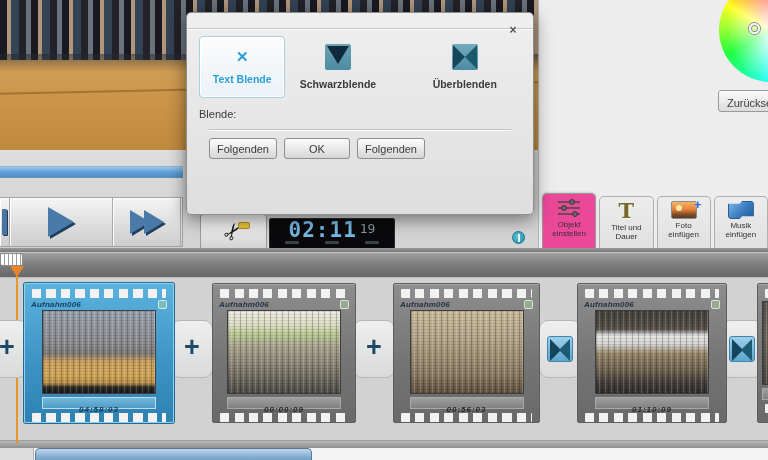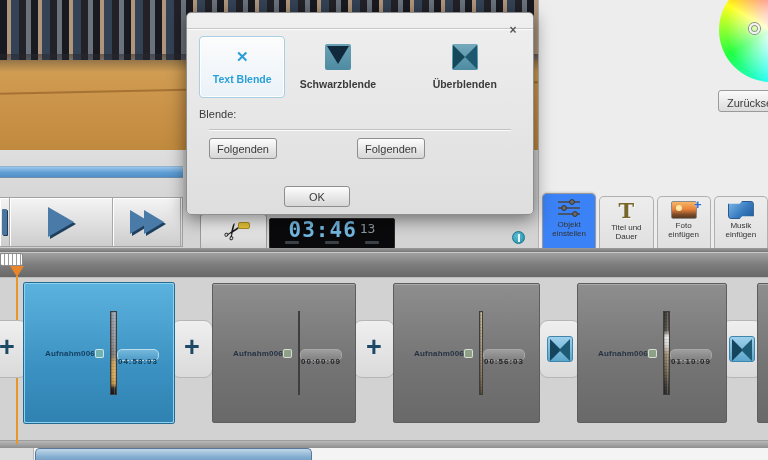--- a/index.html
+++ b/index.html
@@ -59,21 +59,21 @@
     background:radial-gradient(circle at 62% 48%, rgba(255,255,255,1) 6%, rgba(255,255,255,.75) 26%, rgba(255,255,255,0) 68%); }
   .wheel-sel { position:absolute; left:749px; top:23px; width:11px; height:11px; border-radius:50%; border:2px solid #f2f2f2; box-shadow:0 0 0 1px #8a8a8a, inset 0 0 0 1px #8a8a8a; }
   .reset-btn { position:absolute; left:718px; top:90px; width:84px; height:22px;
     background:linear-gradient(180deg,#fbfbfb,#dcdcdc); border:1px solid #9a9a9a; border-radius:3px;
     font-size:11px; color:#3a3a3a; text-align:left; padding:3px 0 0 8px; white-space:nowrap; overflow:hidden; }
 
   .tabbar { position:absolute; left:539px; top:193px; width:229px; height:55px; display:flex; align-items:flex-end; }
   .tab { position:relative; width:55px; height:52px; margin-left:3px; border:1px solid #b0b0b0; border-bottom:none;
     border-radius:5px 5px 0 0; background:linear-gradient(180deg,#ededed,#e0e0e0);
     display:flex; flex-direction:column; align-items:center; justify-content:flex-start; padding-top:4px; }
-  .tab.active { background:#3b82f6; border-color:#9a9a9a; height:55px; box-shadow:0 -1px 2px rgba(0,0,0,.12); }
+  .tab.active { background:#ec4899; border-color:#9a9a9a; height:55px; box-shadow:0 -1px 2px rgba(0,0,0,.12); }
   .tab-label { font-size:8px; color:#333; line-height:9px; text-align:center; margin-top:2px; }
   .topsection-bottom { position:absolute; left:0; top:248px; width:768px; height:4px; background:linear-gradient(180deg,#9a9a9a,#777); }
 
   
   .icon-sliders { width:26px; height:20px; }
   .icon-T { font-family:"DejaVu Serif", serif; font-weight:bold; font-size:21px; color:#77672a; line-height:20px; text-shadow:1px 1px 0 rgba(255,255,255,.7); }
   .icon-photo { position:relative; width:26px; height:18px; border:1px solid #8a8a8a; border-radius:2px;
     background:linear-gradient(180deg,#f6b565 0%,#e8833c 45%,#7a4a28 80%,#5a3a20 100%); }
   .icon-photo .plus { position:absolute; right:-6px; top:-5px; color:#2a6ad8; font-weight:bold; font-size:13px; text-shadow:0 0 2px #fff; }
   .icon-photo .sun { position:absolute; left:4px; top:3px; width:6px; height:6px; border-radius:50%; background:#ffe9a8; }
@@ -102,21 +102,21 @@
   .bowtie-lg .l { position:absolute; left:1px; top:1px; width:0; height:0; border-top:12px solid transparent; border-bottom:12px solid transparent; border-left:12px solid #16485c; }
   .bowtie-lg .r { position:absolute; right:1px; top:1px; width:0; height:0; border-top:12px solid transparent; border-bottom:12px solid transparent; border-right:12px solid #1d596e; }
   .blackfade { position:relative; width:26px; height:26px; background:linear-gradient(180deg,#6aa2b4,#4d8ba2); border-radius:2px; }
   .blackfade .d { position:absolute; left:2px; top:2px; width:0; height:0; border-left:11px solid transparent; border-right:11px solid transparent; border-top:18px solid #10293c; }
   .dauer-label { font-size:11px; color:#3a3a3a; margin:10px 0 5px; }
   .dauer-row { display:flex; align-items:center; }
   .dauer-input { width:64px; height:19px; border:1px solid #9a9a9a; border-radius:3px; background:#fff; font-size:11px; color:#8c8c8c; padding:0 5px; font-family:"Liberation Sans", sans-serif; }
   .dauer-unit { font-size:11px; font-weight:bold; color:#3a3a3a; margin-left:5px; }
   .dlg-footer { margin:9px 10px 0; border-top:1px solid #c2c2c2; box-shadow:0 1px 0 rgba(255,255,255,.8) inset; padding-top:8px; display:flex; gap:7px; }
   .dlg-btn { height:21px; background:linear-gradient(180deg,#fdfdfd,#d6d6d6); border:1px solid #8e8e8e; border-radius:3px; font-size:11px; color:#3a3a3a; font-family:"Liberation Sans", sans-serif; }
-  .b-vorschau { width:68px; } .b-alle { width:113px; } .b-ok { width:66px;margin-top:48px; } .b-abbrechen { width:68px; }
+  .b-vorschau { width:68px; } .b-alle { width:113px; } .b-ok { width:66px; } .b-abbrechen { width:68px; }
 
   
   .ruler { position:absolute; left:0; top:252px; width:768px; height:25px; background:linear-gradient(180deg,#a0a0a0 0%,#7c7c7c 50%,#686868 100%); border-top:1px solid #c8c8c8; }
   .ruler-handle { position:absolute; left:0; top:253px; width:23px; height:13px; border:1px solid #8a8a8a; border-radius:2px;
     background:repeating-linear-gradient(90deg,#fdfdfd 0 3px,#9a9a9a 3px 4px); }
   .playhead-tri { position:absolute; left:10px; top:266px; width:0; height:0; border-left:7px solid transparent; border-right:7px solid transparent; border-top:11px solid #e8842a; z-index:4; }
   .playhead-line { position:absolute; left:16px; top:276px; width:2px; height:168px; background:#e8962a; z-index:1; }
 
   .track { position:absolute; left:0; top:277px; width:768px; height:163px; background:#d2d2d2; border-top:1px solid #bcbcbc; }
   .track-bottom { position:absolute; left:0; top:440px; width:768px; height:8px; background:linear-gradient(180deg,#b8b8b8,#8e8e8e); border-top:1px solid #9c9c9c; }
@@ -126,39 +126,39 @@
     background:linear-gradient(180deg,#c2d8ea 0%,#84aed0 60%,#6f9cc2 100%); }
 
   .joiner-tab { position:absolute; top:320px; width:42px; height:58px; background:linear-gradient(180deg,#efefef,#dadada); border:1px solid #b6b6b6; border-radius:9px; z-index:2; }
   .plus-marker { position:absolute; top:333px; width:30px; height:30px; z-index:4; color:#1c4a66; font-size:27px; font-weight:bold; text-align:center; line-height:28px; }
   .bowtie-sm { position:absolute; top:336px; width:26px; height:26px; background:linear-gradient(180deg,#9ed0ec,#5da6cc); border:1px solid #3f86ae; border-radius:3px; z-index:4; }
   .bowtie-sm .l { position:absolute; left:2px; top:2px; width:0; height:0; border-top:11px solid transparent; border-bottom:11px solid transparent; border-left:11px solid #14455c; }
   .bowtie-sm .r { position:absolute; right:2px; top:2px; width:0; height:0; border-top:11px solid transparent; border-bottom:11px solid transparent; border-right:11px solid #1d5a74; }
 
   .clip { position:absolute; top:283px; height:140px; border-radius:2px; z-index:3;
     background:linear-gradient(180deg,#8e8e8e 0%,#757575 55%,#696969 100%); border:1px solid #5e5e5e;
-    box-shadow:inset 0 1px 0 rgba(255,255,255,.25); display:flex; flex-direction:row; }
+    box-shadow:inset 0 1px 0 rgba(255,255,255,.25); display:flex; flex-direction:column;font-style:italic; }
   .clip.selected { background:linear-gradient(180deg,#5cb2de 0%,#3b92c2 60%,#2f82b2 100%); border:1px solid #8ed2f2; box-shadow:0 0 0 1px #236a92; }
   .perf { height:9px; margin:5px 7px 0; background:repeating-linear-gradient(90deg,#f2f2f2 0 9px, transparent 9px 14.5px); border-radius:1px; }
   .perf.bottom { margin-top:4px; }
   .clip-head { display:flex; align-items:center; justify-content:space-between; padding:2px 6px 1px; }
   .clip-name { font-size:8px; font-weight:bold; color:#253244; letter-spacing:.2px; }
   .clip.selected .clip-name { color:#143c5e; }
   .clip-badge { width:9px; height:9px; border:1px solid rgba(255,255,255,.65); border-radius:2px; background:rgba(170,210,150,.45); }
   .thumb { position:relative; align-self:center; width:114px; height:84px; border:1px solid #3e3e3e; overflow:hidden; }
   .thumb::after { content:""; position:absolute; inset:0;
     background:
       repeating-linear-gradient(90deg, rgba(0,0,0,.22) 0 1px, transparent 1px 3px, rgba(255,255,255,.18) 3px 4px, transparent 4px 6px),
       repeating-linear-gradient(0deg, rgba(0,0,0,.10) 0 1px, transparent 1px 3px); }
   .thumb1 { background:linear-gradient(180deg,#9aa2ac 0%,#8c8c90 38%,#7e7a76 52%,#caa05c 62%,#d2a557 78%,#b98f4a 88%,#2e2c28 93%,#191919 100%); }
   .thumb2 { background:linear-gradient(180deg,#ecece2 0%,#dedec8 16%,#bcca92 28%,#a8a28e 44%,#908a7a 62%,#6e6a5e 82%,#4c4c48 100%); }
   .thumb3 { background:linear-gradient(180deg,#cbbb9c 0%,#b4a488 34%,#a08e74 58%,#8a7a62 78%,#60523f 100%); }
   .thumb4 { background:linear-gradient(180deg,#46423e 0%,#57514a 22%,#e6e6e4 30%,#d6d4d0 40%,#97876a 52%,#6e6452 72%,#433f3a 88%,#303030 100%); }
   .thumb5 { background:linear-gradient(180deg,#56524c 0%,#6a6258 40%,#4c4640 100%); }
-  .clip-timebar { align-self:center; width:114px; height:12px; margin-top:3px; border:1px solid #a8a8a8; border-radius:5px;
+  .clip-timebar { align-self:center; width:114px; height:12px; margin-top:3px; border:1px solid #a8a8a8; border-radius:0;
     background:linear-gradient(180deg,#9e9e9e,#818181); text-align:center; }
   .clip.selected .clip-timebar { border-color:#bcdcee; background:linear-gradient(180deg,#74b8dc,#4e9cc8); }
   .clip-time { font-size:8px; font-weight:bold; color:#26262a; letter-spacing:1px; line-height:11px; }
   .clip.selected .clip-time { color:#12384f; }
   .clip5 { left:757px; width:60px; }
 </style>
 </head>
 <body>
 
 <div class="app">
@@ -184,22 +184,22 @@
     </div>
   </div>
 
   <div class="mid-panel"></div>
   <div class="scissors-btn">
     <span class="scissors-glyph">✂</span>
     <span class="scissors-chip"></span>
   </div>
   <div class="timecode">
     <div class="row">
-      <span class="tc-main">03:46</span>
-      <span class="tc-frames">13</span>
+      <span class="tc-main">02:11</span>
+      <span class="tc-frames">19</span>
     </div>
     <div class="tc-sub">
         <i></i>
         <i></i>
         <i></i>
       </div>
   </div>
   <div class="info-dot">
       <i></i>
     </div>

